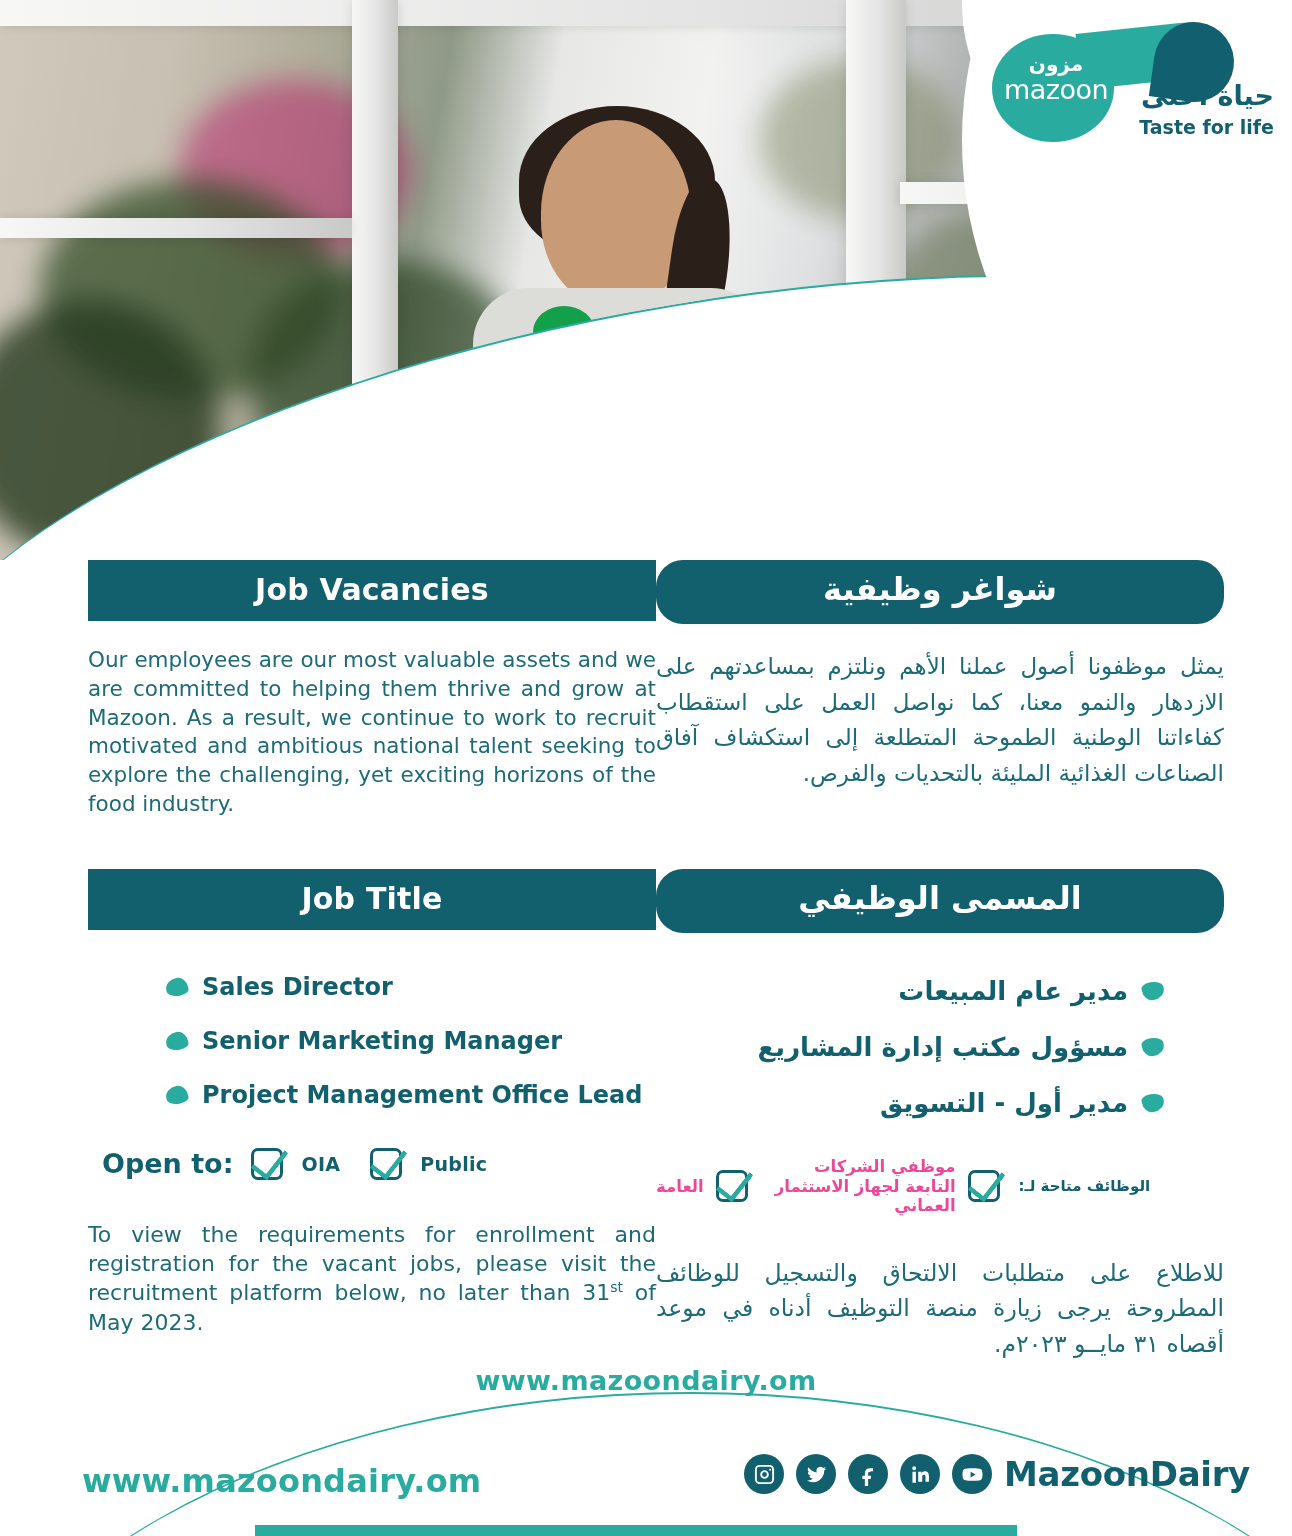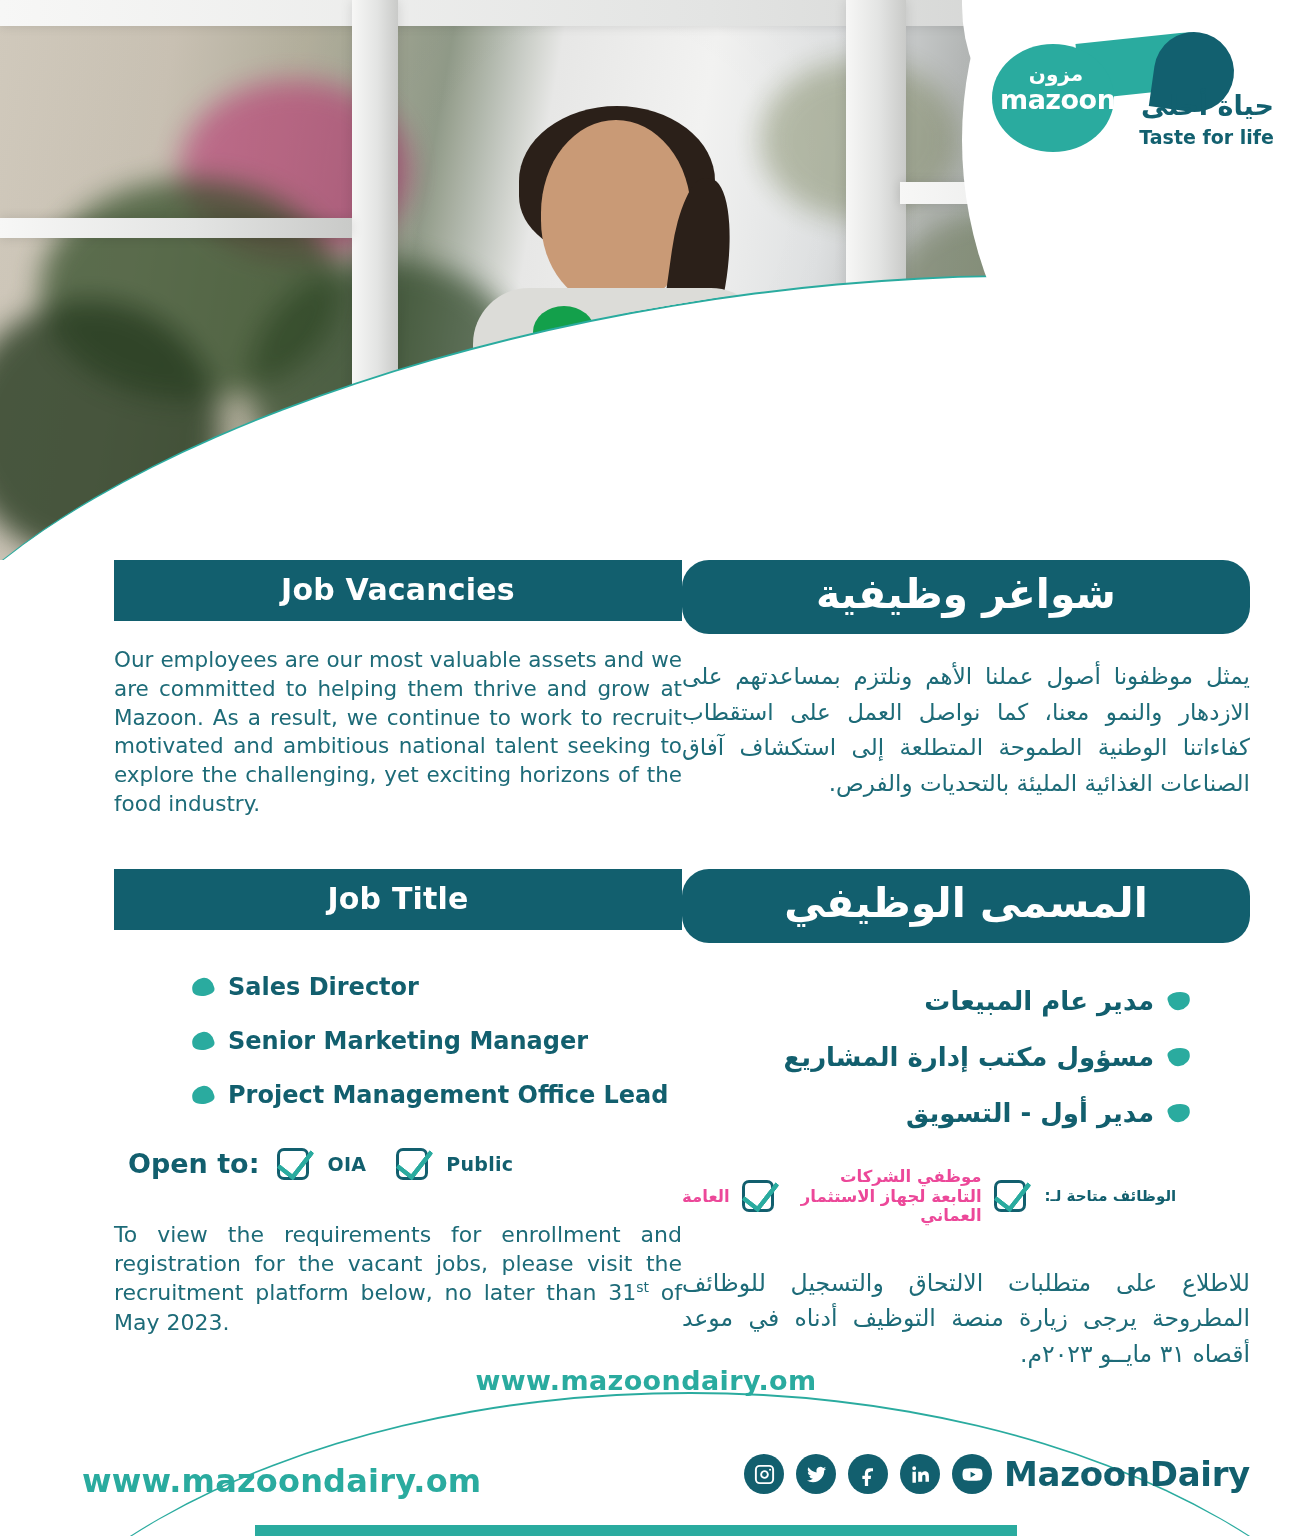--- a/index.html
+++ b/index.html
@@ -65,56 +65,56 @@
   .hero-swoosh-r {
     position:absolute; right:-430px; top:-250px; width:760px; height:780px;
     background:#ffffff; border-radius:50%;
   }
 
   
   .logo-plate {
     position:absolute; right:0; top:0; width:330px; height:175px;
     background:#ffffff; border-radius:0 0 0 170px; z-index:6;
   }
-  .logo-wrap { position:absolute; right:44px; top:30px; width:262px; height:128px; }
+  .logo-wrap { position:absolute; right:44px; top:20px; width:262px; height:128px; }
   .logo-drop-big {
     position:absolute; left:6px; top:14px; width:122px; height:108px;
     background:#2aab9f; border-radius:50% 50% 50% 50%;
   }
   .logo-drop-tail {
     position:absolute; left:92px; top:6px; width:150px; height:56px;
     background:#2aab9f; border-radius:0 60% 60% 0 / 0 100% 100% 0;
     transform:rotate(-6deg);
   }
   .logo-drop-dark {
     position:absolute; left:168px; top:2px; width:80px; height:80px;
     background:#12606f; border-radius:50% 50% 50% 0; transform:rotate(8deg);
   }
   .logo-ar { position:absolute; left:24px; top:32px; width:92px; text-align:center;
     color:#fff; font-size:20px; font-weight:bold; direction:rtl; letter-spacing:1px; }
   .logo-en { position:absolute; left:14px; top:54px; width:112px; text-align:center;
-    color:#fff; font-size:27px; font-weight:bold; letter-spacing:-0.5px; }
+    color:#fff; font-size:27px; font-weight:normal; letter-spacing:-0.5px; }
   .tag-ar { position:absolute; left:152px; top:60px; width:136px; text-align:right;
     color:#12606f; font-size:27px; font-weight:bold; direction:rtl; }
   .tag-en { position:absolute; left:150px; top:96px; width:138px; text-align:right;
     color:#12606f; font-size:19px; font-weight:bold; }
 
   
   .content { position:absolute; left:0; top:560px; width:1292px; }
-  .row { display:flex; justify-content:flex-end; }
+  .row { display:flex; justify-content:center; }
   .col { width:568px; }
   .col-left  { margin-left:62px; }
   .col-right { margin-right:42px; }
 
   .bar {
     background:#125f6e; color:#ffffff; text-align:center;
     font-size:30px; font-weight:bold; padding:12px 0 14px;
     letter-spacing:.2px;
   }
-  .bar.ar { font-size:41px; direction:rtl; padding:10px 0 16px;border-radius:27px; }
+  .bar.ar { font-size:32px; direction:rtl; padding:10px 0 16px;border-radius:27px; }
 
   .para {
     color:#1d6b78; font-size:21.5px; line-height:1.34;
     text-align:justify; text-align-last:left; margin-top:25px;
   }
   .para.ar {
     direction:rtl; text-align:justify; text-align-last:right;
     font-size:23px; line-height:1.55;
   }
 

